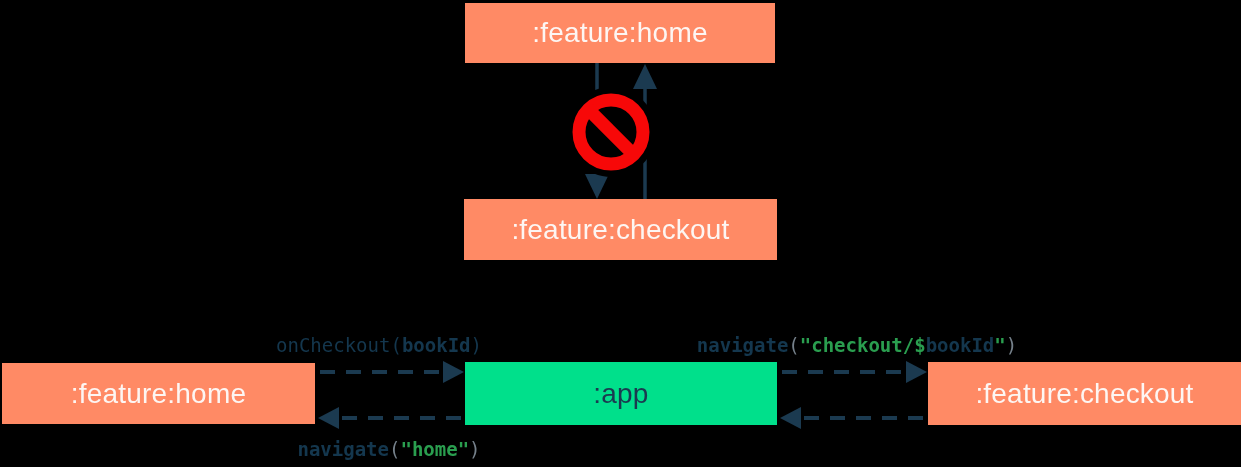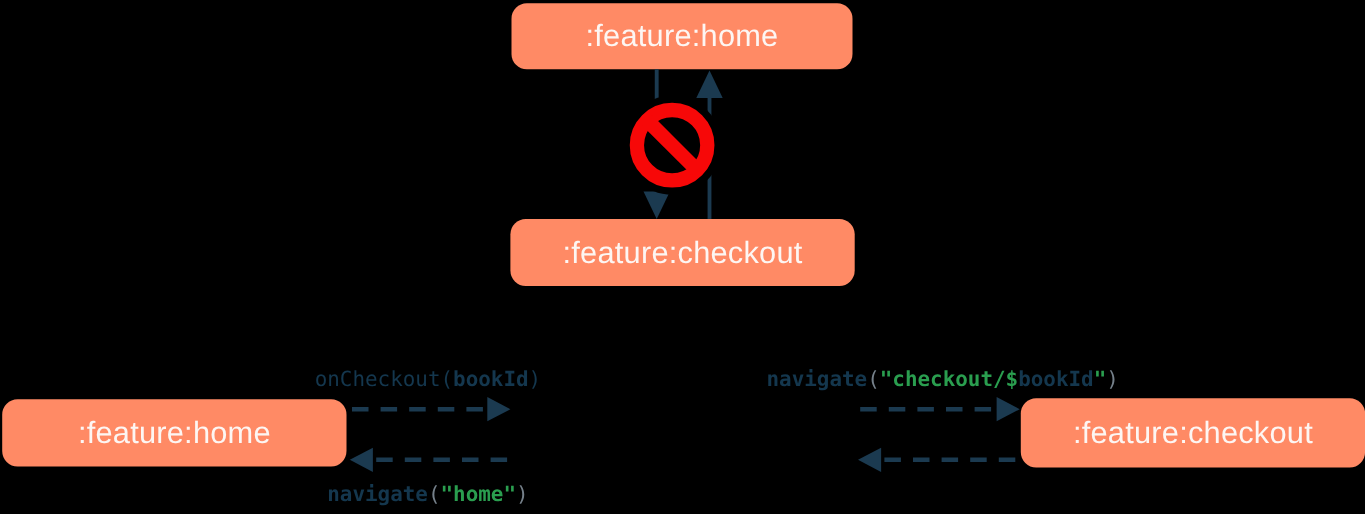--- a/index.html
+++ b/index.html
@@ -18,21 +18,21 @@
   .overlay {
     position: absolute;
     left: 0;
     top: 0;
     width: 1241px;
     height: 467px;
     pointer-events: none;
   }
   .box {
     position: absolute;
-    border-radius: 14px;
+    border-radius: 0;
     display: flex;
     align-items: center;
     justify-content: center;
     font-size: 28px;
     letter-spacing: 0.2px;
   }
   .salmon {
     background: var(--module-salmon, #FF8A65);
     color: var(--box-text-light, #FDF6F3);
   }
@@ -47,21 +47,21 @@
   .box-bot-checkout  { left: 928px; top: 362px; width: 313px; height: 63px; }
 
   .code {
     position: absolute;
     transform: translateX(-50%);
     font-family: "DejaVu Sans Mono", monospace;
     font-size: 19px;
     line-height: 24px;
     white-space: nowrap;
   }
-  .lbl-oncheckout   { left: 389px; top: 333px; }
+  .lbl-oncheckout   { left: 379px; top: 333px; }
   .lbl-navcheckout  { left: 857px; top: 333px; }
   .lbl-navhome      { left: 389px; top: 437px; }
   .lbl-onpayment    { left: 853px; top: 437px; }
 
   .tok-navy  { color: var(--code-navy, #14374E); }
   .tok-green { color: var(--code-green, #2A9E4F); }
   .tok-gray  { color: var(--code-gray, #75808A); }
   .w4 { font-weight: 400; }
   .w7 { font-weight: 700; }
 
@@ -78,20 +78,21 @@
 </style>
 </head>
 <body>
 
 <div class="canvas">
 
   <div class="box salmon box-top-home">:feature:home</div>
   <div class="box salmon box-top-checkout">:feature:checkout</div>
 
   <div class="box salmon box-bot-home">:feature:home</div>
+  <div class="box green box-bot-app">:app</div>
   <div class="box salmon box-bot-checkout">:feature:checkout</div>
 
   <svg class="overlay" viewBox="0 0 1241 467">
 
     <g>
       <line class="solid-line" x1="597" y1="63" x2="597" y2="176"></line>
       <polygon class="fill-navy" points="585,174 609,174 597,199"></polygon>
     </g>
 
     <g>

